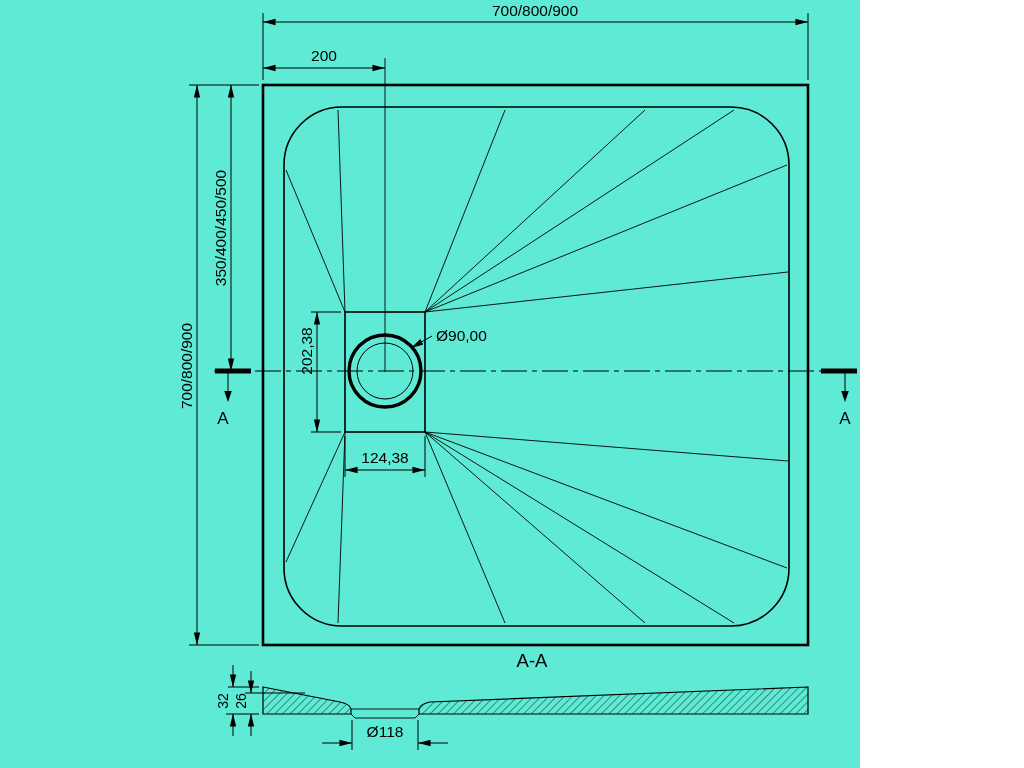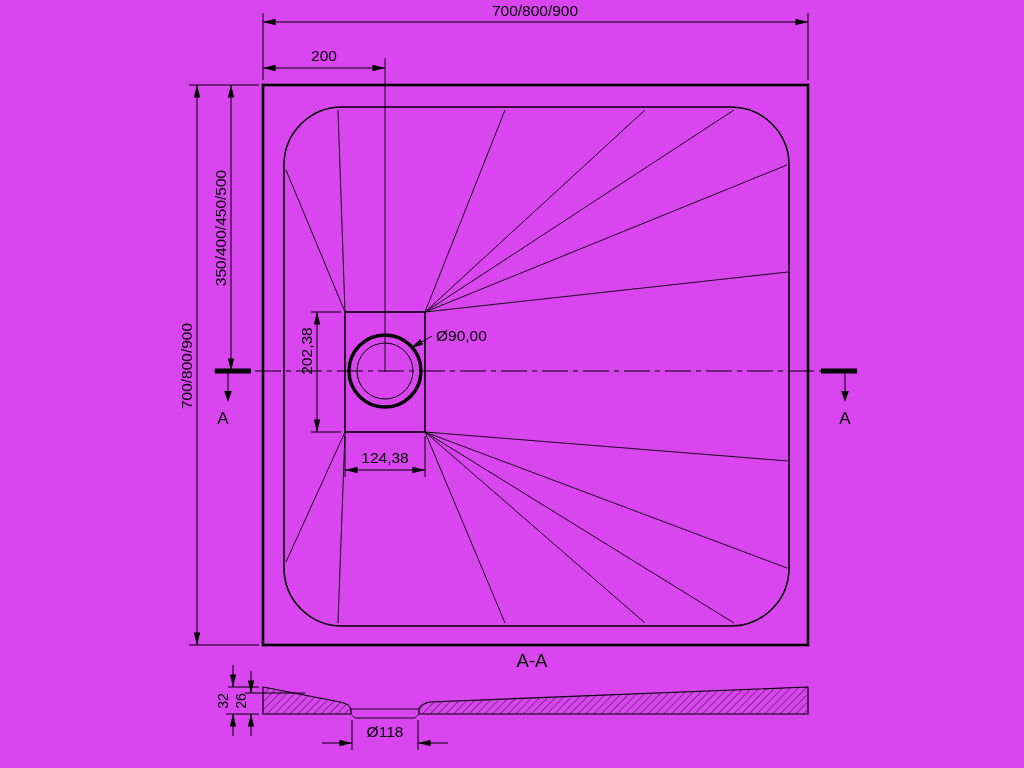--- a/index.html
+++ b/index.html
@@ -1,20 +1,20 @@
 <!DOCTYPE html>
 <html><head>
 <meta charset="utf-8">
 <style>
   html, body { margin: 0; padding: 0; background: #ffffff; }
   .stage {
     position: relative;
-    width: 1024px;
+    width: 860px;
     height: 768px;
-    background: #d946ef;
+    background: #5eead4;
     overflow: hidden;
   }
   svg { position: absolute; top: 0; left: 0; }
   text {
     font-family: "Liberation Sans", "DejaVu Sans", sans-serif;
     fill: #000000;
   }
   .dim-text   { font-size: 15.5px; }
   .dim-text-sm{ font-size: 14px; }
   .marker-text{ font-size: 17px; }

